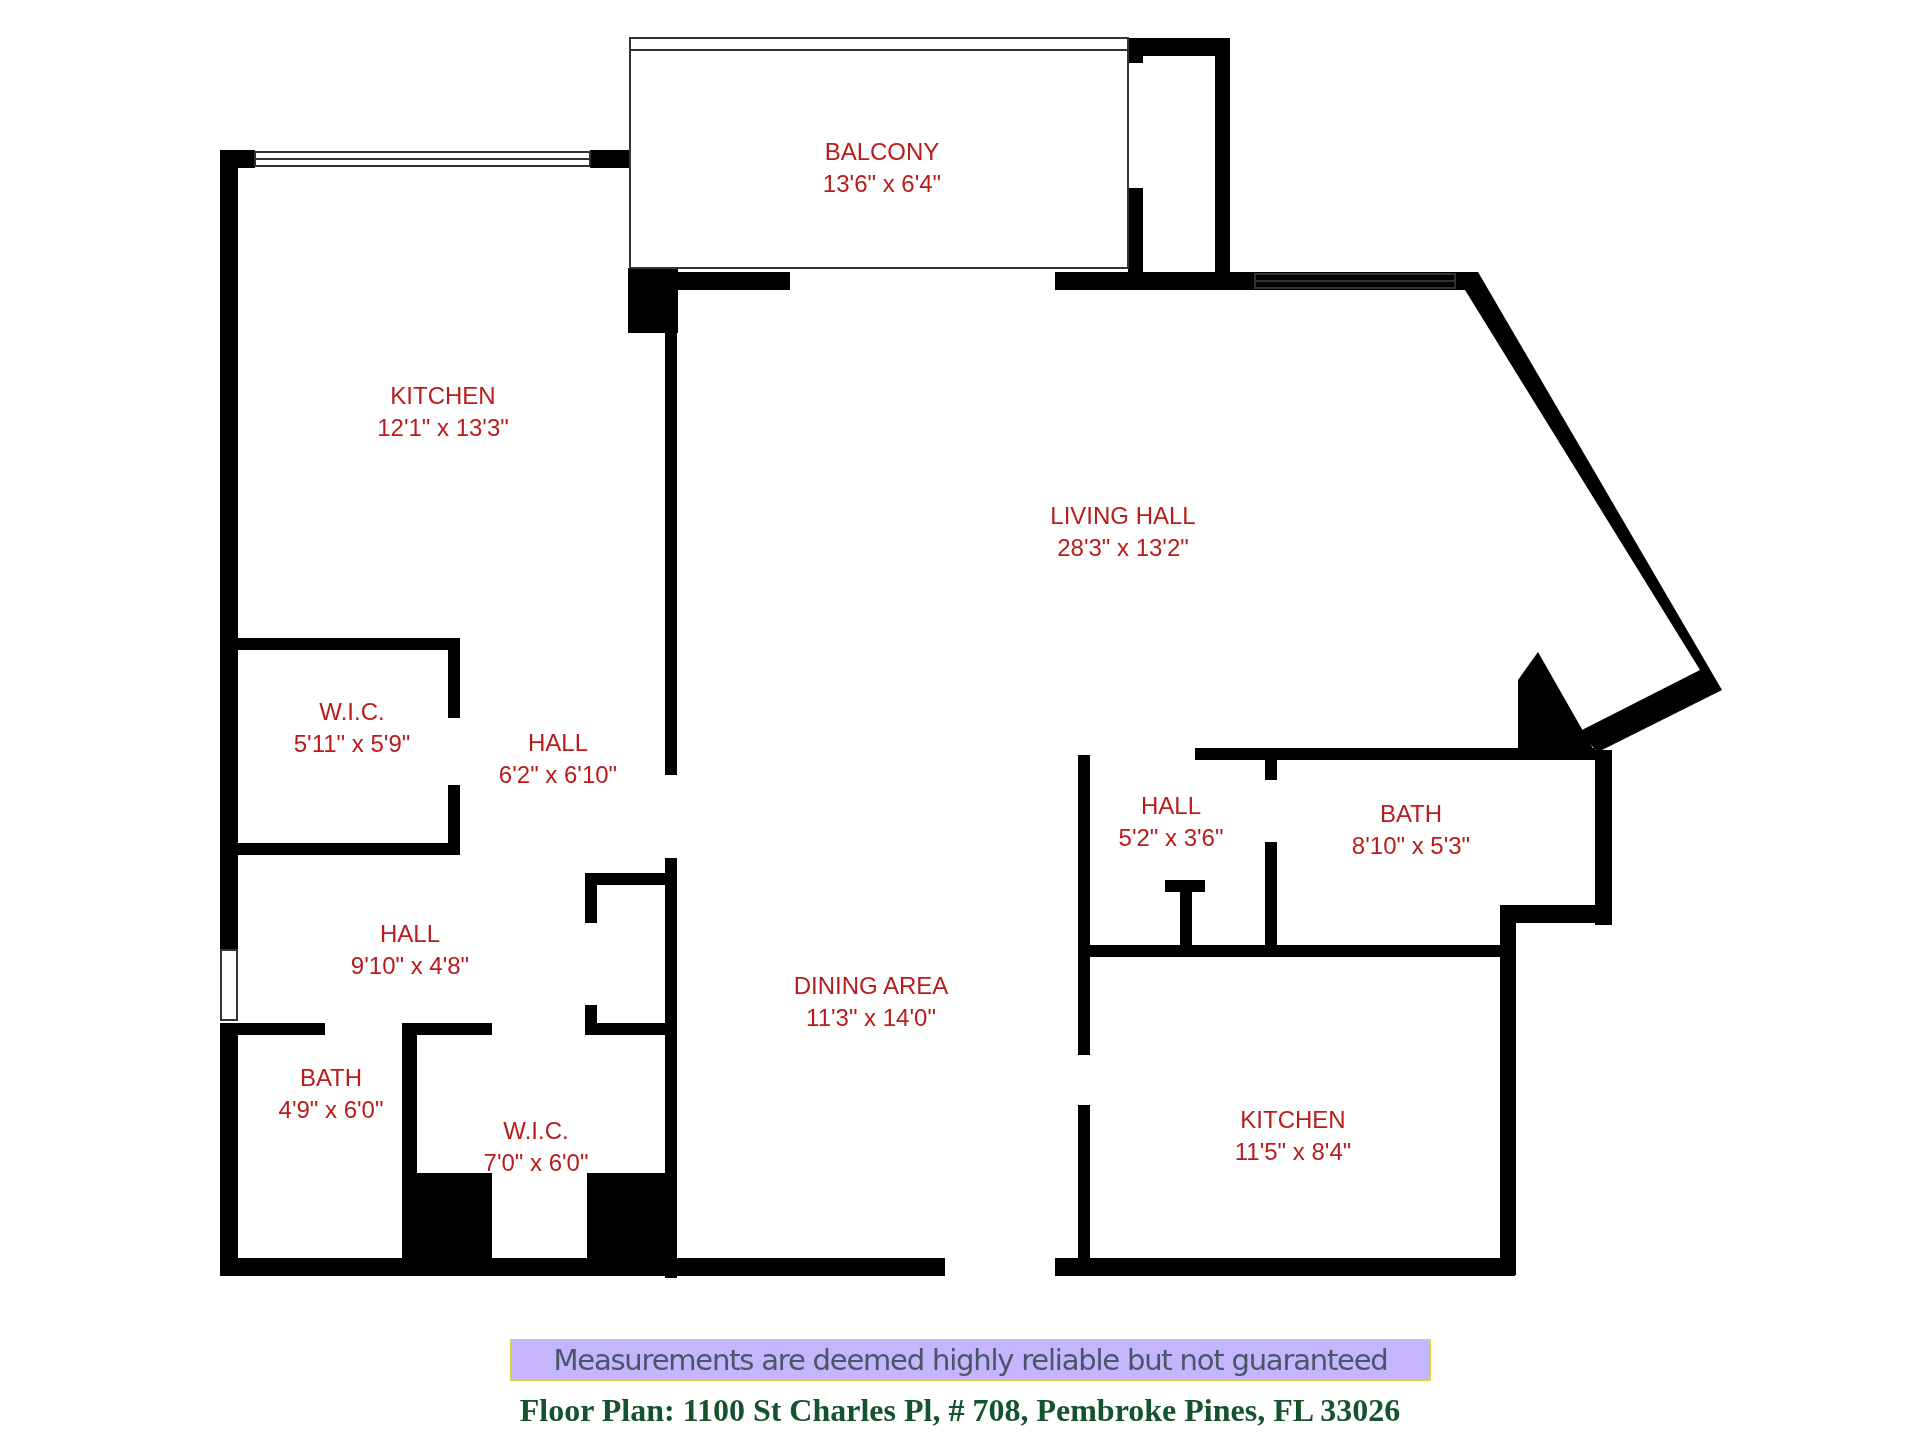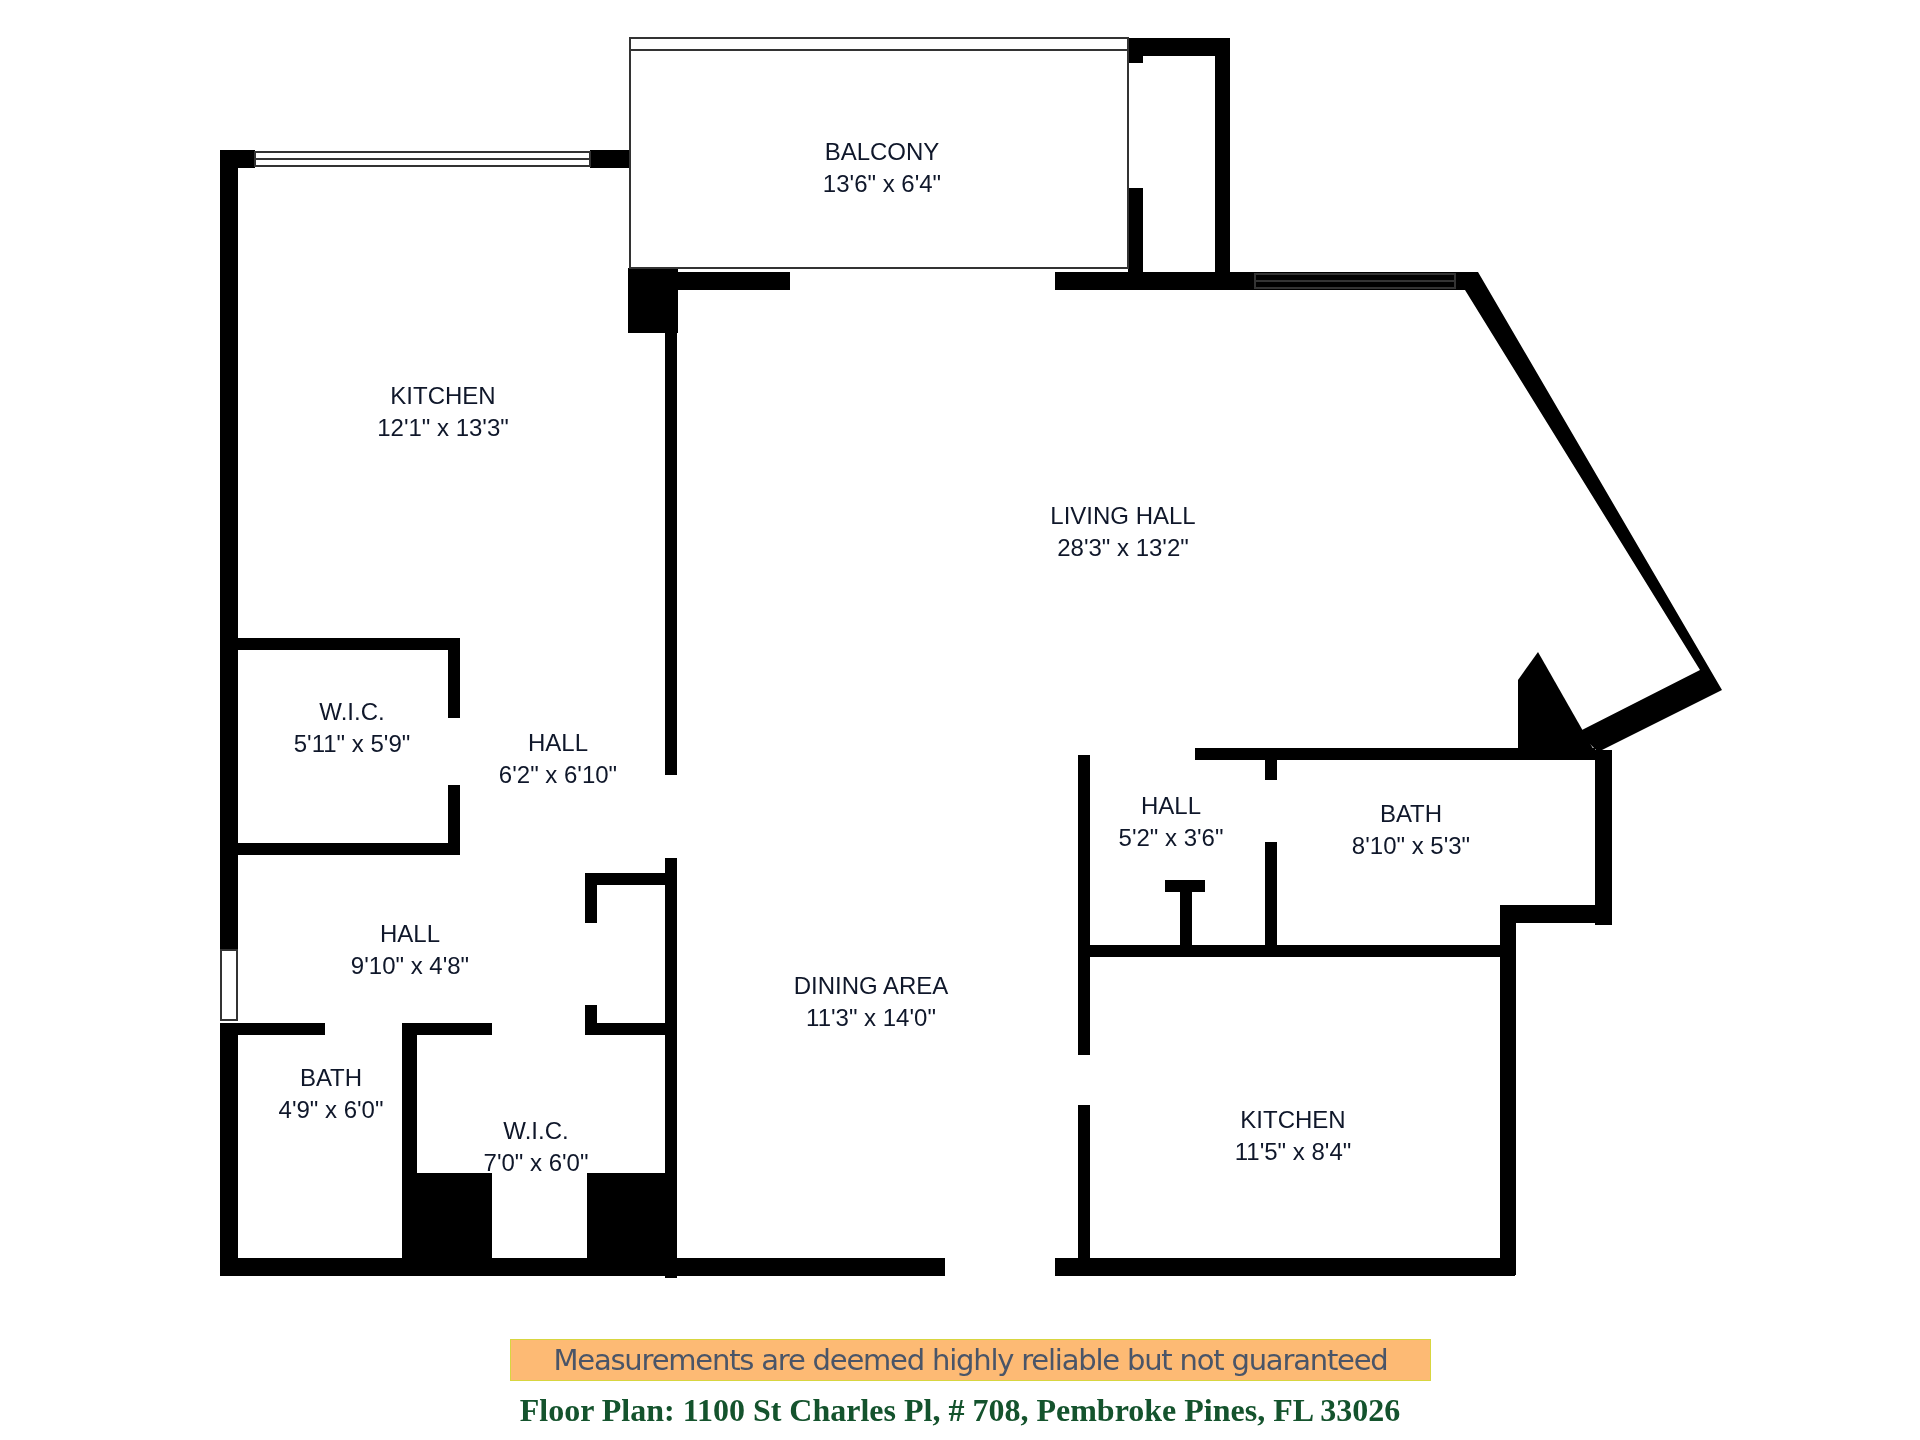--- a/index.html
+++ b/index.html
@@ -1,19 +1,19 @@
 <!DOCTYPE html>
 <html><head>
 <meta charset="utf-8">
 <style>
   html, body { margin: 0; padding: 0; background: #ffffff; }
   body { width: 1920px; height: 1440px; position: relative; overflow: hidden; font-family: "Liberation Sans", sans-serif; }
   #plan { position: absolute; left: 0; top: 0; width: 1920px; height: 1320px; }
-  .room-label { position: absolute; text-align: center; color: #0f172a; font-family: "Liberation Sans", sans-serif; font-size: 24px; line-height: 32px; transform: translateX(-50%); white-space: nowrap; }
-  .disclaimer { position: absolute; left: 510px; top: 1339px; width: 919px; height: 40px; background: #fdba74; border: 1px solid #d8d640; color: #4a5568; font-family: "DejaVu Sans", sans-serif; font-size: 29px; line-height: 40px; text-align: center; letter-spacing: -1.2px; }
+  .room-label { position: absolute; text-align: center; color: #b91c1c; font-family: "Liberation Sans", sans-serif; font-size: 24px; line-height: 32px; transform: translateX(-50%); white-space: nowrap; }
+  .disclaimer { position: absolute; left: 510px; top: 1339px; width: 919px; height: 40px; background: #c4b5fd; border: 1px solid #d8d640; color: #4a5568; font-family: "DejaVu Sans", sans-serif; font-size: 29px; line-height: 40px; text-align: center; letter-spacing: -1.2px; }
   .address { position: absolute; left: 0; width: 1920px; top: 1390px; text-align: center; color: #14532d; font-family: "Liberation Serif", serif; font-weight: bold; font-size: 32px; line-height: 40px; }
 </style>
 </head>
 <body>
 
 <svg id="plan" viewBox="0 0 1920 1320" xmlns="http://www.w3.org/2000/svg">
   <g fill="#000">
 
     <rect x="220" y="150" width="18" height="800"></rect>
     <rect x="220" y="1030" width="18" height="245"></rect>

